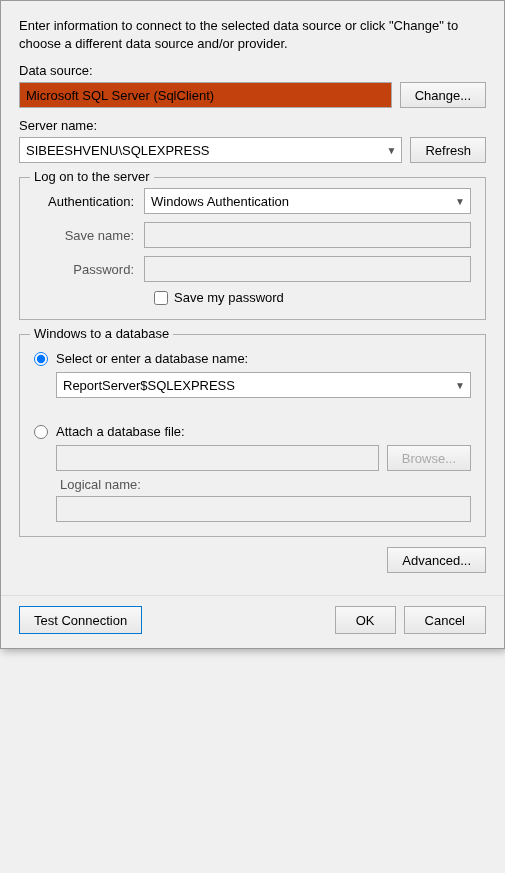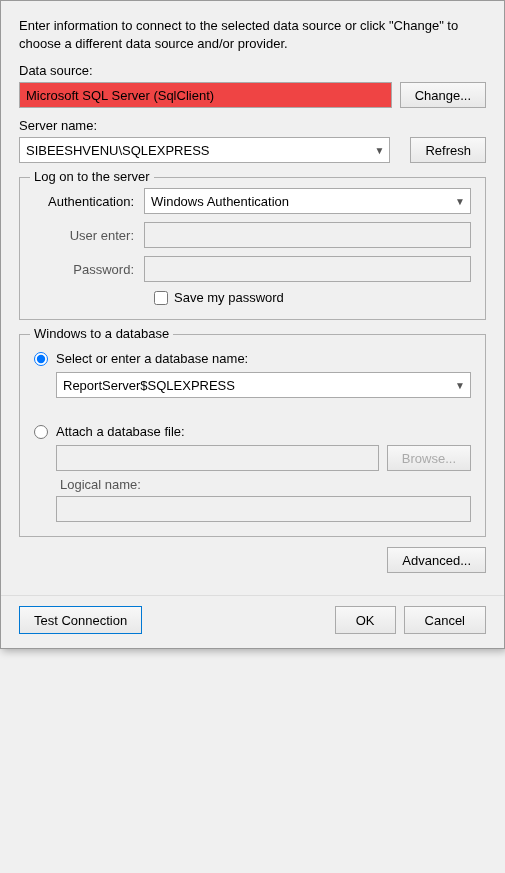--- a/index.html
+++ b/index.html
@@ -63,21 +63,21 @@
       line-height: 1.4;
       font-size: 13px;
     }
     .field-label {
       font-size: 13px;
       color: #000;
       margin-bottom: 4px;
     }
     .text-input {
       border: 1px solid #aaa;
-      background: #ef4444;
+      background: #c2410c;
       padding: 3px 6px;
       font-size: 13px;
       height: 26px;
       outline: none;
     }
     .select-input {
       border: 1px solid #aaa;
       background: #fff;
       padding: 3px 6px;
       font-size: 13px;
@@ -214,21 +214,21 @@
       height: 28px;
       cursor: pointer;
       color: #000;
     }
     .disabled-input {
       background: #f0f0f0;
       color: #aaa;
     }
     .server-name-row {
       display: flex;
-      gap: 20px;
+      gap: 8px;
       align-items: center;
     }
     .datasource-row {
       display: flex;
       gap: 8px;
       align-items: center;
     }
     .db-group-content {
       padding-top: 6px;
     }
@@ -281,21 +281,21 @@
       <div class="form-row">
         <div class="form-label form-label-bold">Authentication:</div>
         <div class="select-wrapper">
           <select class="select-input">
           <option value="Windows Authentication">Windows Authentication</option><option value="SQL Server Authentication">SQL Server Authentication</option></select>
           <span class="select-arrow">▼</span>
         </div>
       </div>
 
       <div class="form-row">
-        <div class="form-label">User enter:</div>
+        <div class="form-label">Save name:</div>
         <input type="text" class="text-input disabled-input" style="flex: 1 1 0%;" disabled="">
       </div>
 
       <div class="form-row">
         <div class="form-label">Password:</div>
         <input type="password" class="text-input disabled-input" style="flex: 1 1 0%;" disabled="">
       </div>
 
       <div class="checkbox-row">
         <input type="checkbox" style="">

